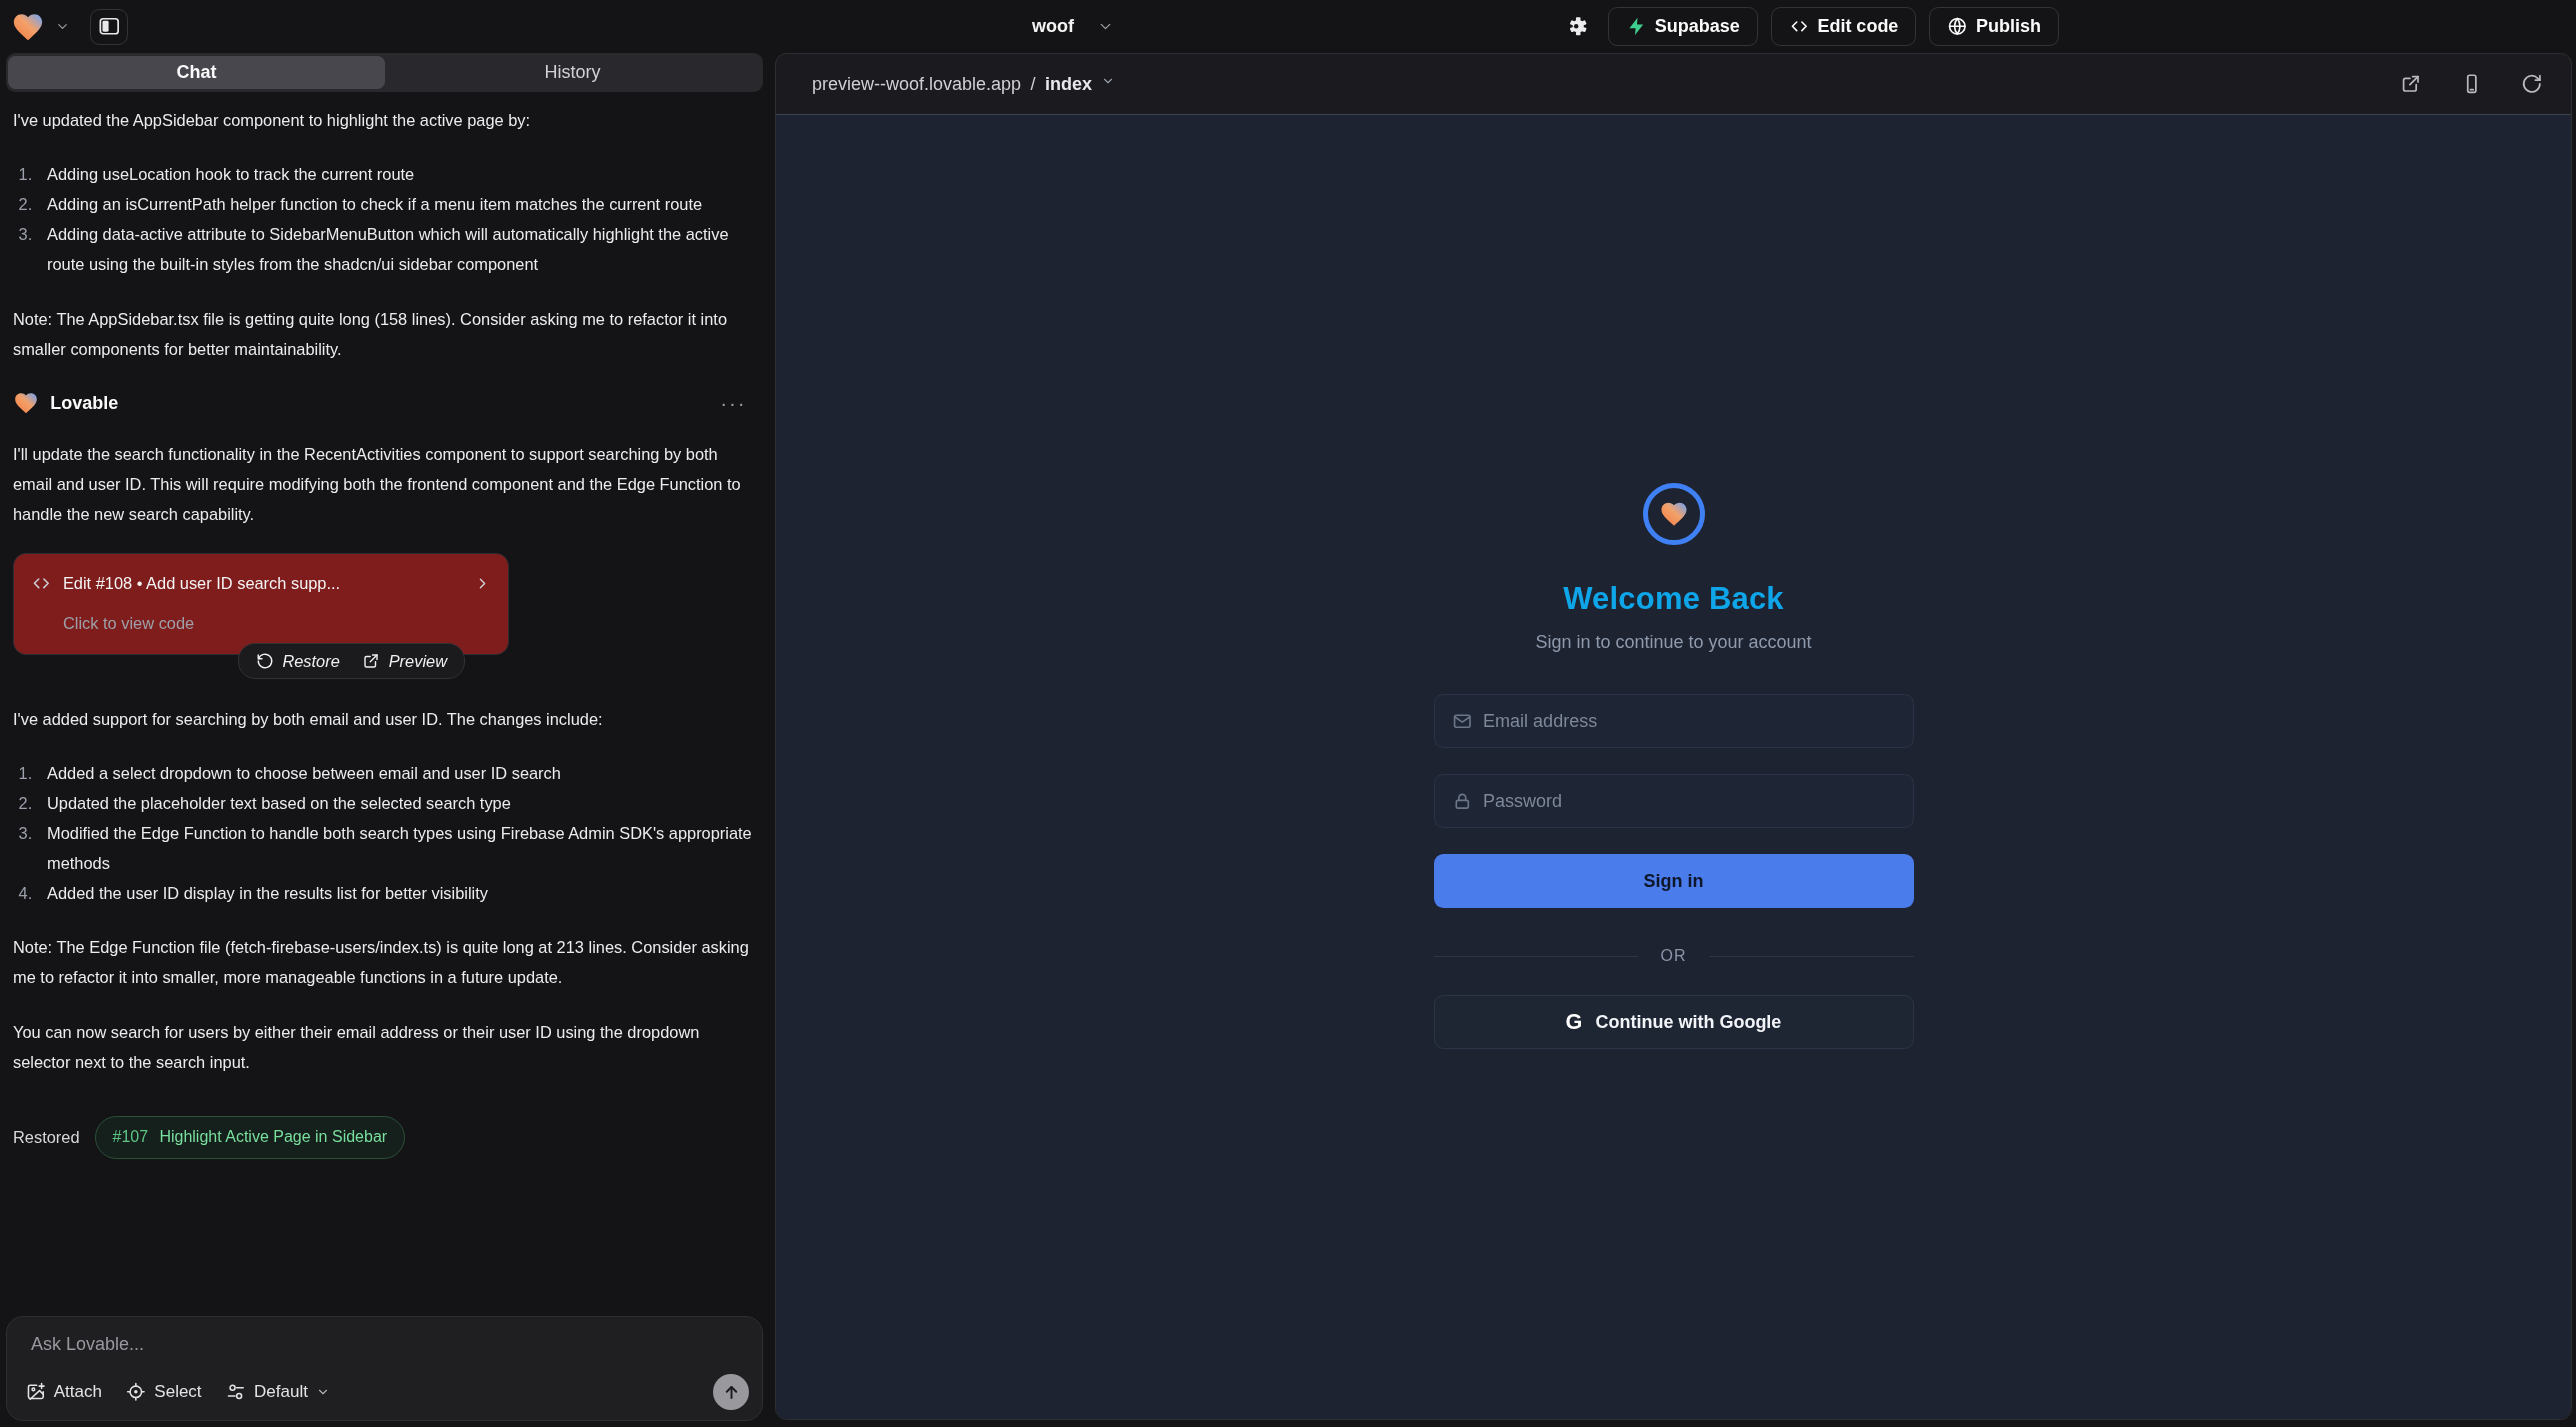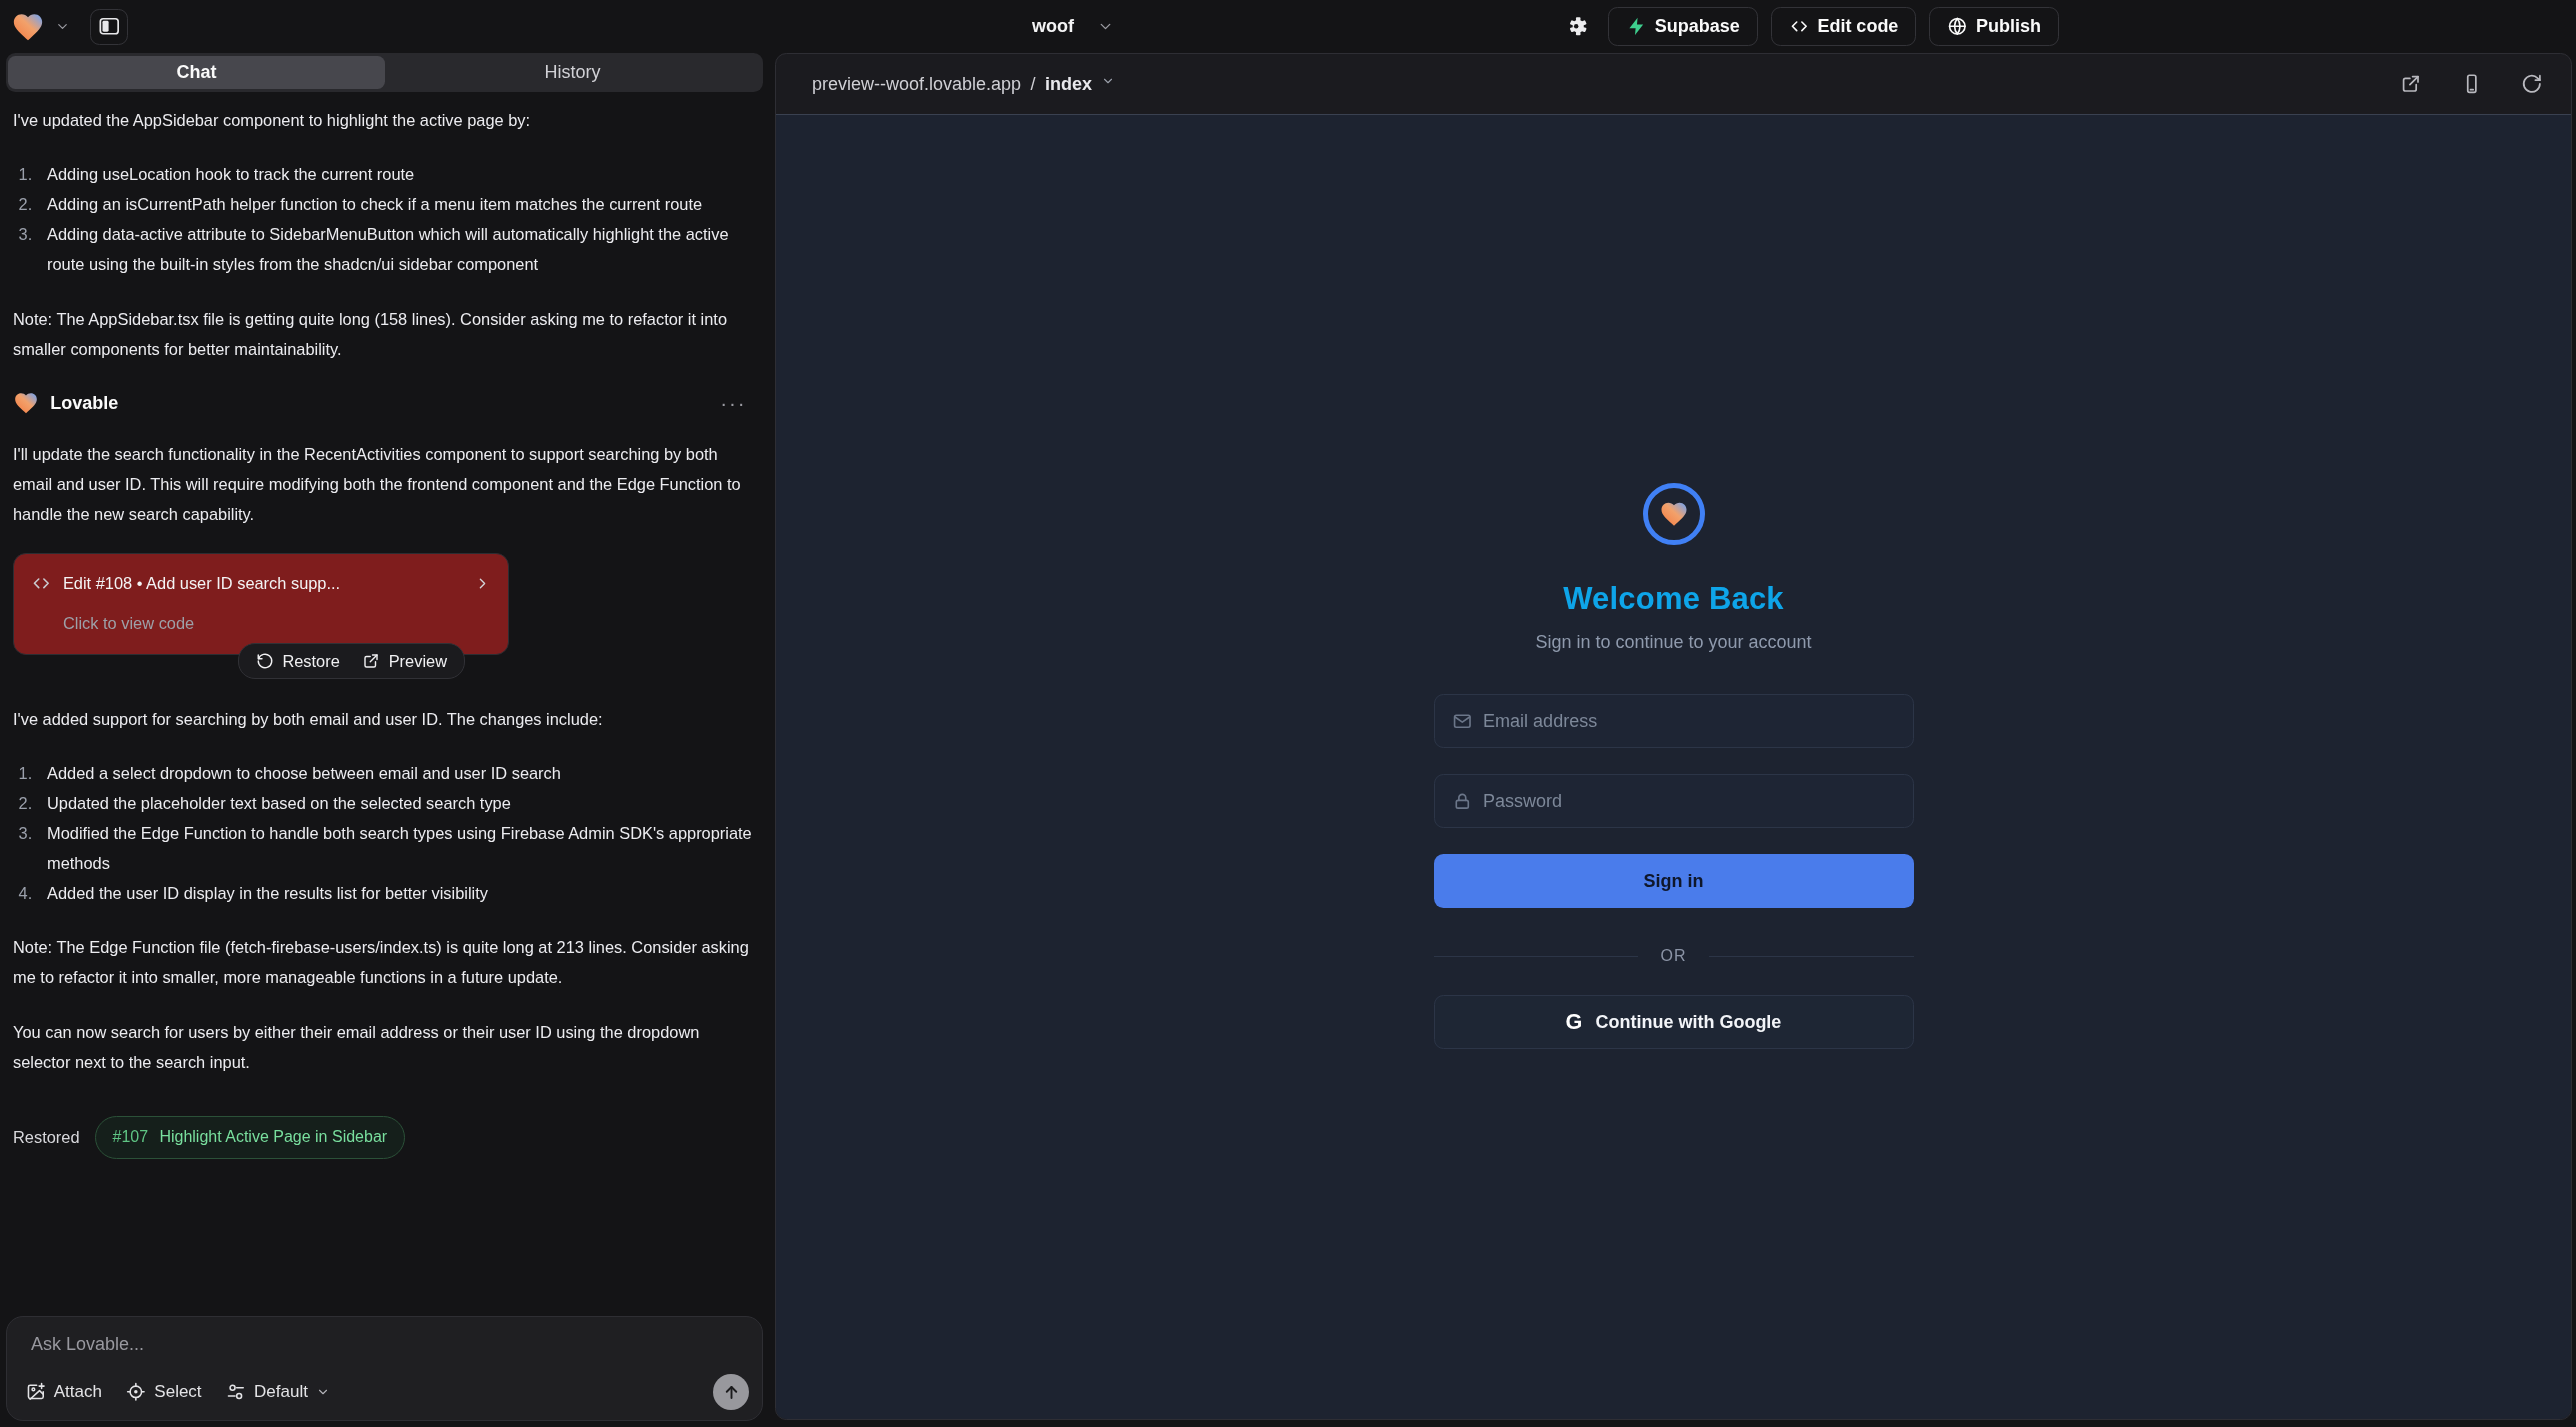--- a/index.html
+++ b/index.html
@@ -46,21 +46,21 @@
   .msg-menu { margin-left:auto; color:#9a9aa1; font-size:20.6px; letter-spacing:1.9px; padding-right:5.6px; }
 
   .edit-card { width:496px; background:#7f1d1d; border:0.9px solid #2d2d32; border-radius:13px;
     padding:14px 17px 16px 17px; margin:1.9px 0 0 0; position:relative; z-index:1; }
   .edit-card-row { display:flex; align-items:center; gap:11.3px; color:#f4f4f5; }
   .edit-card-title { white-space:nowrap; overflow:hidden; }
   .edit-card-sub { color:#9da0a8; margin:9.4px 0 0 32px; }
   .edit-chip { position:relative; z-index:2; margin:-11.3px 0 24.4px 225px; width:fit-content; height:36px;
     background:#1b1b1e; border:0.9px solid #313136; border-radius:17px; display:flex; align-items:center;
     gap:22.5px; padding:0 17px; color:#f0f0f2; }
-  .chip-btn { display:flex; align-items:center; gap:8.4px; }
+  .chip-btn { display:flex; align-items:center; gap:8.4px;font-style:italic; }
 
   .restored-row { display:flex; align-items:center; gap:15px; margin-top:39px; }
   .restored-label { color:#d8d8dc; }
   .restored-badge { display:flex; align-items:center; gap:11.3px; border:0.9px solid #2b5138;
     background:rgba(35,134,77,0.10); border-radius:937px; padding:5.6px 17px; font-size:16px; }
   .badge-id { color:#5fc584; }
   .badge-title { color:#79df9e; }
 
   .composer { flex:0 0 auto; margin:7.5px 5.6px 5.6px 5.6px; height:105px; background:#1f1f22;
     border:0.9px solid #2e2e33; border-radius:17px; position:relative; }

